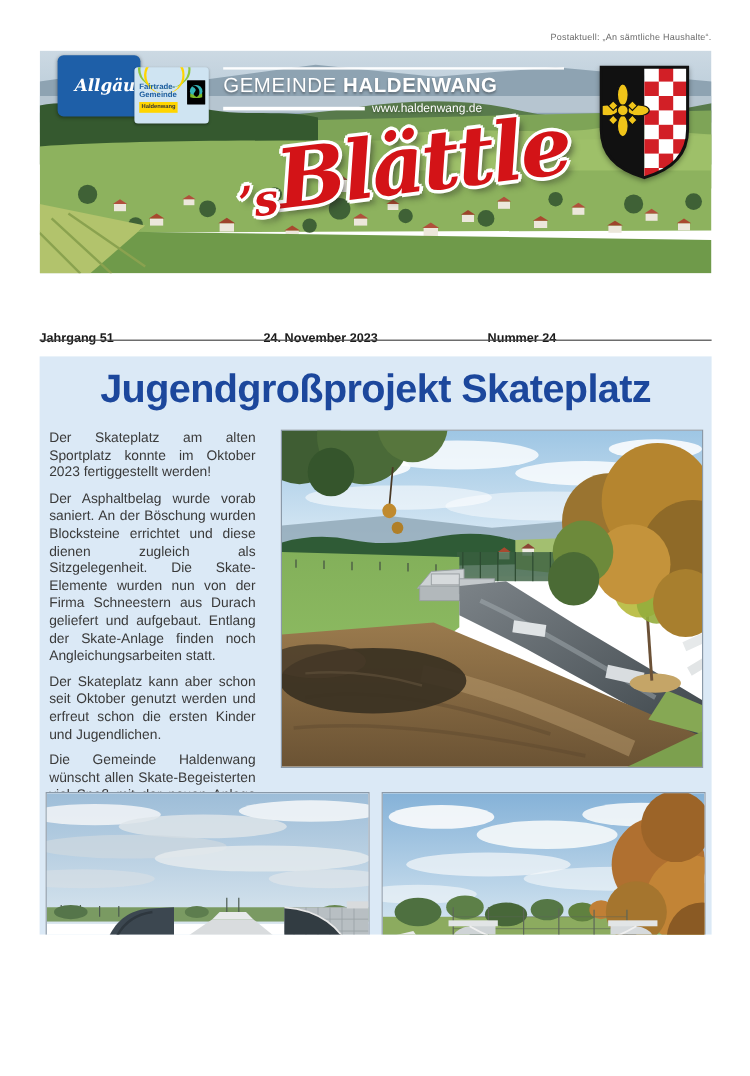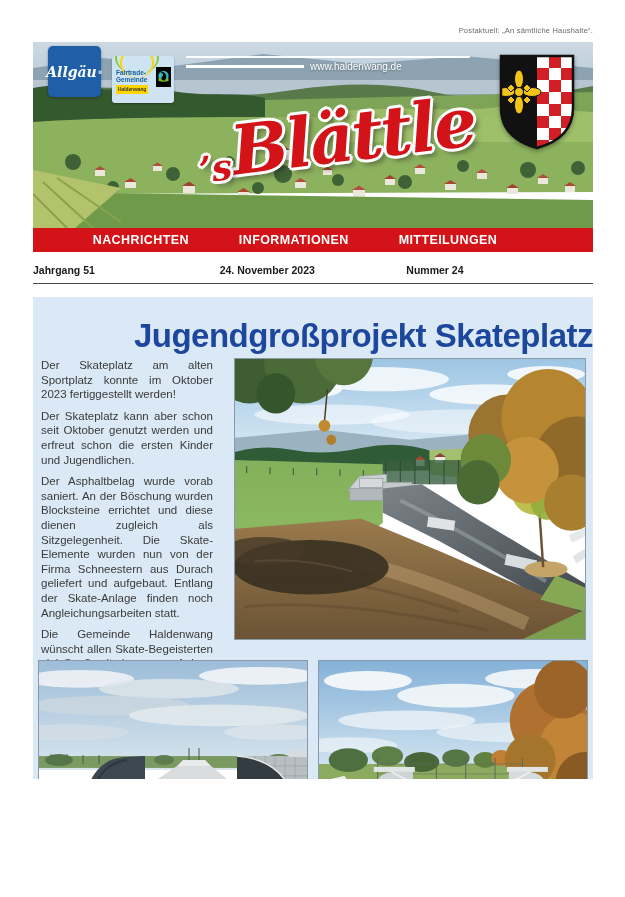--- a/index.html
+++ b/index.html
@@ -8,21 +8,21 @@
 
   
   .postal-note{position:absolute;top:26px;right:32px;font-size:7.5px;color:#6b6b6b;letter-spacing:.2px;}
 
   
   .banner{position:absolute;left:33px;top:42px;width:560px;height:186px;overflow:hidden;}
   .banner svg.bgphoto{position:absolute;left:0;top:0;width:100%;height:100%;}
 
   .allgaeu-logo{position:absolute;left:15px;top:4px;width:53px;height:51px;background:#1e5fa8;border-radius:5px;
     display:flex;align-items:center;justify-content:center;color:#fff;font-family:"DejaVu Serif", serif;
-    font-style:italic;font-weight:bold;font-size:14px;box-shadow:0 1px 3px rgba(0,0,0,.35);}
+    font-style:italic;font-weight:bold;font-size:14px;box-shadow:0 1px 3px rgba(0,0,0,.35);padding-left:16px;}
   .allgaeu-logo sup{font-size:5px;font-style:normal;margin-left:1px;}
 
   .fairtrade-logo{position:absolute;left:79px;top:14px;width:62px;height:47px;background:#cfe4f2;border-radius:3px;
     box-shadow:0 1px 2px rgba(0,0,0,.3);overflow:hidden;}
   .ft-arc{position:absolute;left:3px;top:-14px;width:40px;height:30px;border:2px solid #8dc63f;border-bottom:none;
     border-radius:50%;}
   .ft-arc:after{content:"";position:absolute;left:3px;top:3px;right:3px;bottom:-4px;border:2px solid #ffd500;border-bottom:none;border-radius:50%;}
   .ft-text{position:absolute;left:4px;top:13px;color:#1f5fa0;font-weight:bold;font-size:6.5px;line-height:7px;}
   .ft-town{display:inline-block;background:#ffd500;color:#333;font-size:4.8px;font-weight:bold;padding:1px 2px;margin-top:2px;}
   .ft-mark{position:absolute;right:3px;top:11px;width:15px;height:20px;background:#000;}
@@ -44,29 +44,29 @@
     text-shadow:-2px -2px 0 #fff,2px -2px 0 #fff,-2px 2px 0 #fff,2px 2px 0 #fff,0 -3px 0 #fff,0 3px 0 #fff,-3px 0 0 #fff,3px 0 0 #fff,4px 5px 5px rgba(30,30,30,.5);}
   .masthead-script .prefix{font-size:36px;position:relative;top:4px;margin-right:1px;}
   .masthead-script .word{font-size:68px;letter-spacing:-2px;}
 
   
   .navbar{position:absolute;left:33px;top:228px;width:560px;height:24px;background:#d31317;
     display:flex;align-items:center;justify-content:center;gap:50px;transform-origin:left center;}
   .navbar span{color:#fff;font-weight:bold;font-size:12.5px;letter-spacing:.4px;transform:translateX(-18px);}
 
   
-  .issue-line{position:absolute;left:33px;top:264px;width:560px;display:flex;font-weight:bold;font-size:10.5px;color:#1a1a1a;}
+  .issue-line{position:absolute;left:33px;top:276px;width:560px;display:flex;font-weight:bold;font-size:10.5px;color:#1a1a1a;}
   .issue-line .l{flex:1;text-align:left;}
   .issue-line .c{flex:1;text-align:left;}
   .issue-line .r{flex:1;}
   .issue-rule{position:absolute;left:33px;top:283px;width:560px;height:1px;background:#4a4a4a;}
 
   
   .article{position:absolute;left:33px;top:297px;width:560px;height:571px;background:#dbe9f6;}
-  .headline{margin:0;padding-top:20px;text-align:right;color:#1c479c;font-size:33px;font-weight:bold;letter-spacing:-.5px;}
+  .headline{margin:0;padding-top:8px;text-align:center;color:#1c479c;font-size:33px;font-weight:bold;letter-spacing:-.5px;}
   .article-body{position:absolute;left:8px;top:61px;width:545px;height:282px;display:flex;gap:9px;}
   .text-col{width:184px;font-size:11.5px;line-height:1.27;color:#3a3a3a;text-align:justify;}
   .text-col p{margin:0 12px 7px 0;}
   .photo-main{flex:1;border:1px solid #8a99a8;background:#fff;}
   .photo-main svg{display:block;width:100%;height:100%;}
   .photo-row{position:absolute;left:5px;top:363px;width:550px;height:204px;display:flex;gap:10px;}
   .photo-sm{border:1px solid #8a99a8;background:#fff;}
   .photo-sm.left{width:268px;}
   .photo-sm.right{flex:1;}
   .photo-sm svg{display:block;width:100%;height:100%;}
@@ -202,20 +202,24 @@
             <rect width="15" height="20" fill="#000"></rect>
             <circle cx="7.5" cy="9" r="5.2" fill="#35b6b9"></circle>
             <path d="M2.5,11 Q7.5,13.5 12.5,11 L12.5,14 Q7.5,15.5 2.5,14 Z" fill="#7ab929"></path>
             <path d="M4,5 Q9,7 6,10 Q4,12 8,13.8 Q11,12 10,8 Q9,5 6,4.4 Z" fill="#000"></path>
           </svg>
       </div>
     </div>
 
     <div class="gemeinde-title">
       <div class="gt-rule"></div>
+      <div class="gt-line">
+        <span class="light">GEMEINDE</span>
+        <span class="bold">HALDENWANG</span>
+      </div>
       <div class="gt-url">
         <span class="gt-url-rule"></span>
         <span class="gt-url-text">www.haldenwang.de</span>
       </div>
     </div>
 
     <svg class="coat-of-arms" viewBox="0 0 82 100">
       <defs>
         <clipPath id="shieldclip">
           <path d="M5,4 h72 v52 q0,30 -36,40 q-36,-10 -36,-40 Z"></path>
@@ -251,41 +255,36 @@
         </g>
       </g>
       <path d="M5,4 h72 v52 q0,30 -36,40 q-36,-10 -36,-40 Z" fill="none" stroke="#111111" stroke-width="2.5"></path>
     </svg>
 
     <div class="masthead-script">
       <span class="prefix">’s</span><span class="word">Blättle</span>
     </div>
   </div>
 
-  <div class="navbar">
-    <span>NACHRICHTEN</span>
-    <span>INFORMATIONEN</span>
-    <span>MITTEILUNGEN</span>
-  </div>
 
   <div class="issue-line">
     <span class="l">Jahrgang 51</span>
     <span class="c">24. November 2023</span>
     <span class="r">Nummer 24</span>
   </div>
   <div class="issue-rule"></div>
 
   <div class="article">
     <h1 class="headline">Jugendgroßprojekt Skateplatz</h1>
 
     <div class="article-body">
       <div class="text-col">
         <p>Der Skateplatz am alten Sportplatz konnte im Oktober 2023 fertiggestellt werden!</p>
+        <p>Der Asphaltbelag wurde vorab saniert. An der Böschung wurden Blocksteine errichtet und diese dienen zugleich als Sitzgelegenheit. Die Skate-Elemente wurden nun von der Firma Schneestern aus Durach geliefert und aufgebaut. Entlang der Skate-Anlage finden noch Angleichungsarbeiten statt.</p>
         <p>Der Skateplatz kann aber schon seit Oktober genutzt werden und erfreut schon die ersten Kinder und Jugendlichen.</p>
-        <p>Der Asphaltbelag wurde vorab saniert. An der Böschung wurden Blocksteine errichtet und diese dienen zugleich als Sitzgelegenheit. Die Skate-Elemente wurden nun von der Firma Schneestern aus Durach geliefert und aufgebaut. Entlang der Skate-Anlage finden noch Angleichungsarbeiten statt.</p>
         <p>Die Gemeinde Haldenwang wünscht allen Skate-Begeisterten viel Spaß mit der neuen Anlage und unfallfreie Fahrten!</p>
       </div>
 
       <div class="photo-main">
         <svg viewBox="0 0 360 277" preserveAspectRatio="none">
           <defs>
             <linearGradient id="m-sky" x1="0" y1="0" x2="0" y2="1">
                 <stop offset="0" stop-color="#9ec6e4"></stop>
                 <stop offset="1" stop-color="#eaf3f9"></stop>
               </linearGradient>

